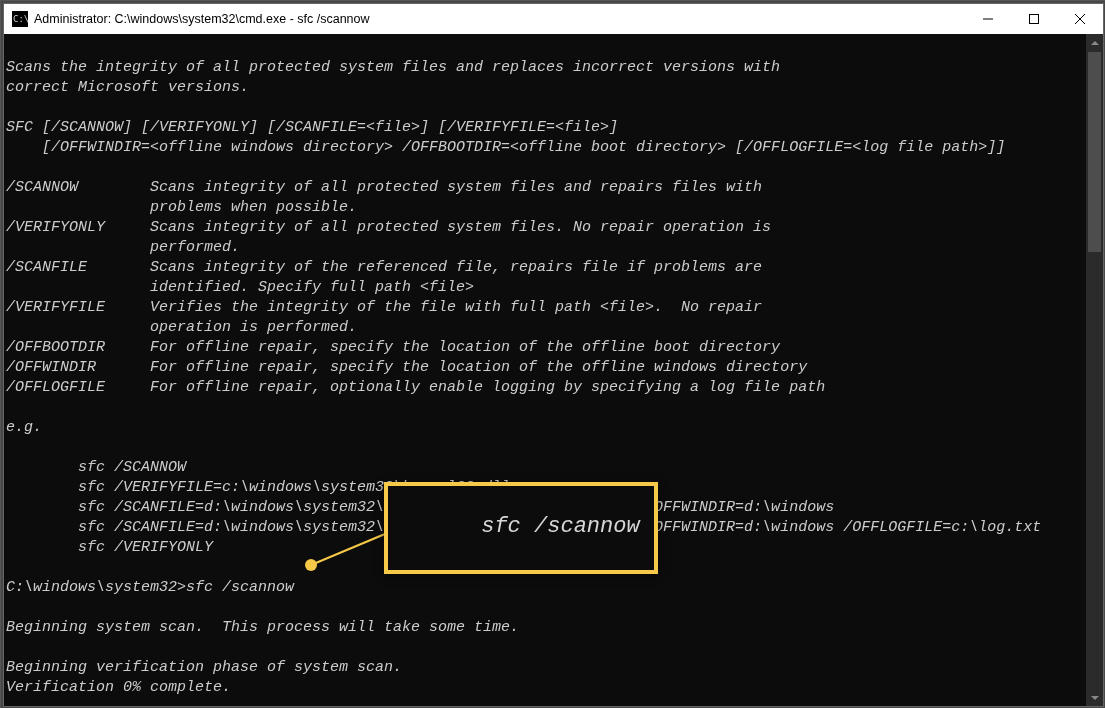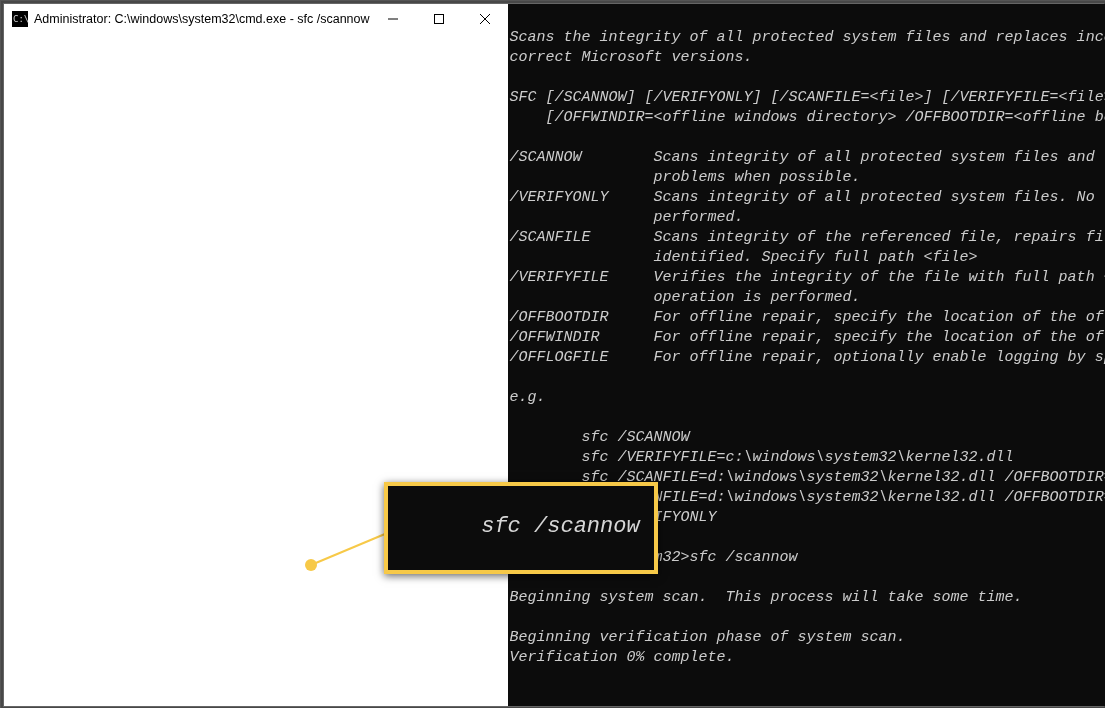--- a/index.html
+++ b/index.html
@@ -14,21 +14,21 @@
   .window {
     position: absolute;
     left: 3px;
     top: 3px;
     width: 1099px;
     height: 702px;
     background: #fff;
     border: 1px solid #666;
     box-shadow: 0 0 0 2px rgba(0,0,0,0.15);
     display: flex;
-    flex-direction: row;
+    flex-direction: column;
   }
   
   .titlebar {
     height: 30px;
     background: #ffffff;
     display: flex;
     align-items: center;
     flex: 0 0 30px;
     user-select: none;
   }

